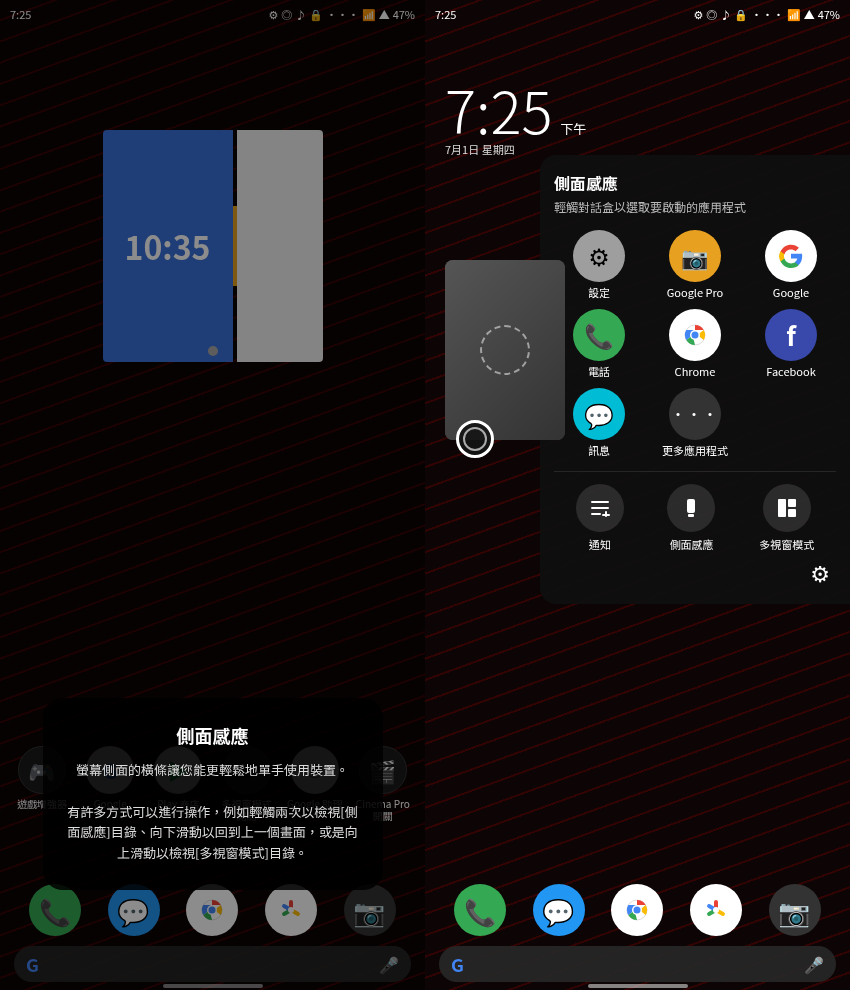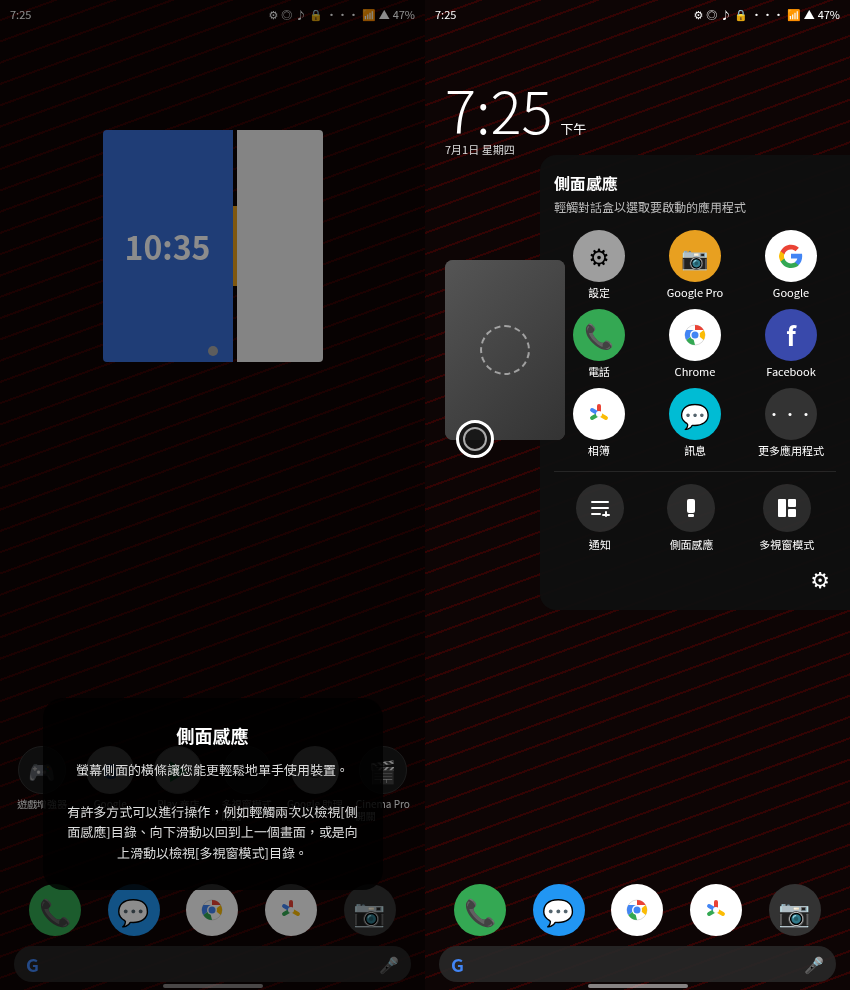--- a/index.html
+++ b/index.html
@@ -216,21 +216,21 @@
       border-radius: 50%;
       display: flex;
       align-items: center;
       justify-content: center;
       font-size: 22px;
       overflow: hidden;
     }
     .app-label {
       font-size: 10px;
       color: #fff;
-      text-align: left;
+      text-align: center;
       line-height: 1.2;
     }
 
     
     .left-overlay {
       position: absolute;
       inset: 0;
       background: rgba(0,0,0,0.45);
       z-index: 15;
     }
@@ -308,21 +308,21 @@
       color: #fff;
       text-align: center;
       line-height: 1.2;
     }
 
     .panel-tools-row {
       display: flex;
       justify-content: space-around;
       border-top: 1px solid rgba(255,255,255,0.1);
       padding-top: 12px;
-      margin-bottom: 10px;
+      margin-bottom: 4px;
     }
     .panel-tool-item {
       display: flex;
       flex-direction: column;
       align-items: center;
       gap: 4px;
     }
     .panel-tool-icon-wrap {
       width: 48px;
       height: 48px;
@@ -606,32 +606,20 @@
           </svg>
         </div>
         <span class="panel-app-label">Chrome</span>
       </div>
 
       <div class="panel-app-item">
         <div class="panel-app-icon bg-indigo" style="color:#fff;font-weight:bold;font-size:26px;">f</div>
         <span class="panel-app-label">Facebook</span>
       </div>
 
-      <div class="panel-app-item">
-        <div class="panel-app-icon" style="background:#fff;">
-          <svg width="28" height="28" viewBox="0 0 28 28">
-            <path d="M14 6 L14 14" stroke="#ea4335" stroke-width="4" stroke-linecap="round"></path>
-            <path d="M14 14 L20.93 18" stroke="#fbbc05" stroke-width="4" stroke-linecap="round"></path>
-            <path d="M14 14 L7.07 18" stroke="#34a853" stroke-width="4" stroke-linecap="round"></path>
-            <path d="M7.07 10 L14 14" stroke="#4285f4" stroke-width="4" stroke-linecap="round"></path>
-            <circle cx="14" cy="14" r="3" fill="#fff"></circle>
-          </svg>
-        </div>
-        <span class="panel-app-label">相簿</span>
-      </div>
 
       <div class="panel-app-item">
         <div class="panel-app-icon bg-teal" style="color:#fff;">💬</div>
         <span class="panel-app-label">訊息</span>
       </div>
 
       <div class="panel-app-item">
         <div class="panel-app-icon bg-more" style="color:#fff;letter-spacing:2px;font-size:14px;">•••</div>
         <span class="panel-app-label">更多應用程式</span>
       </div>

